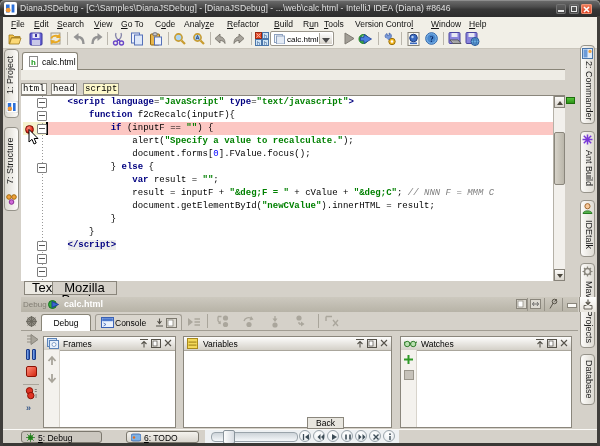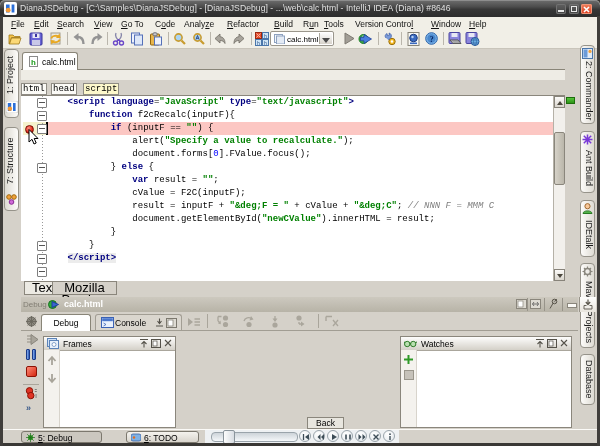--- a/index.html
+++ b/index.html
@@ -287,21 +287,20 @@
     <div id="caret"></div>
     <div id="foldline"></div>
     <div id="code">
         <div><span class="t">&lt;script</span> <span class="t">language</span>=<span class="s">"JavaScript"</span> <span class="t">type</span>=<span class="s">"text/javascript"</span><span class="t">&gt;</span></div>
         <div>    <span class="k">function</span> f2cRecalc(inputF){</div>
         <div>        <span class="k">if</span> (inputF == <span class="s">""</span>) {</div>
         <div>            alert(<span class="s">"Specify a value to recalculate."</span>);</div>
         <div>            document.forms[<span class="n">0</span>].FValue.focus();</div>
         <div>        } <span class="k">else</span> {</div>
         <div>            <span class="k">var</span> result = <span class="s">""</span>;</div>
-        <div>            cValue = F2C(inputF);</div>
         <div>            result = inputF + <span class="s">"&amp;deg;F = "</span> + cValue + <span class="s">"&amp;deg;C"</span>; <span class="c">// NNN F = MMM C</span></div>
         <div>            document.getElementById(<span class="s">"newCValue"</span>).innerHTML = result;</div>
         <div>        }</div>
         <div>    }</div>
         <div><span class="t" style="background:#ececec">&lt;/script&gt;</span></div>
       </div>
     <div class="fold" style="top:2px">
         <i></i>
       </div>
     <div class="fold" style="top:15px">
@@ -459,20 +458,40 @@
     </div>
     <div style="position:absolute;left:0;top:13px;width:15px;bottom:0;background:#f4f2ee;border-right:1px solid #d8d4cc;">
       <svg style="position:absolute;top:5px;left:3px" width="10" height="11" viewBox="0 0 10 11">
           <path d="M5 10 L5 3 M1.5 6 L5 2 L8.5 6" stroke="#a8a49a" stroke-width="1.8" fill="none"></path>
         </svg>
       <svg style="position:absolute;top:23px;left:3px" width="10" height="11" viewBox="0 0 10 11">
           <path d="M5 1 L5 8 M1.5 5 L5 9 L8.5 5" stroke="#a8a49a" stroke-width="1.8" fill="none"></path>
         </svg>
     </div>
   </div>
+  <div class="panel" style="left:183px;top:336px;width:209px;height:92px;">
+    <div class="ptitle">
+        <svg style="position:absolute;left:3px;top:1px" width="11" height="11" viewBox="0 0 11 11">
+          <rect x="0.5" y="0.5" width="10" height="10" fill="#f3d95a" stroke="#a8891c"></rect>
+          <rect x="1.5" y="3.5" width="8" height="1.2" fill="#a8891c"></rect>
+          <rect x="1.5" y="6.5" width="8" height="1.2" fill="#a8891c"></rect>
+        </svg>
+        <span class="ptxt">Variables</span>
+      <svg class="picons" style="right:26px;top:2px" width="10" height="9" viewBox="0 0 10 9">
+          <path d="M5 8.5 L5 3 M2.5 5 L5 2.5 L7.5 5 M1 0.5 L9 0.5" stroke="#55524a" stroke-width="1.1" fill="none"></path>
+        </svg>
+      <svg class="picons" style="right:14px;top:2px" width="10" height="9" viewBox="0 0 10 9">
+          <rect x="0.5" y="0.5" width="9" height="8" fill="none" stroke="#55524a"></rect>
+          <rect x="2" y="2" width="4" height="5" fill="#fff" stroke="#55524a" stroke-width="0.7"></rect>
+        </svg>
+      <svg class="picons" style="right:3px;top:2px" width="8" height="8" viewBox="0 0 8 8">
+          <path d="M1 1 L7 7 M7 1 L1 7" stroke="#55524a" stroke-width="1.1"></path>
+        </svg>
+    </div>
+  </div>
   <div class="panel" style="left:400px;top:336px;width:172px;height:92px;">
     <div class="ptitle">
         <svg style="position:absolute;left:3px;top:2px" width="13" height="9" viewBox="0 0 13 9">
           <circle cx="3.2" cy="5" r="2.7" fill="#b9e0b0" stroke="#2f7c2a"></circle>
           <circle cx="9.2" cy="5" r="2.7" fill="#b9e0b0" stroke="#2f7c2a"></circle>
           <path d="M5.9 4.8 Q6.5 3.6 7 4.8 M0.5 4 L0 2.5 M12 4 L12.8 2.5" fill="none" stroke="#2f7c2a"></path>
         </svg>
         <span class="ptxt" style="left:20px">Watches</span>
       <svg class="picons" style="right:26px;top:2px" width="10" height="9" viewBox="0 0 10 9">
           <path d="M5 8.5 L5 3 M2.5 5 L5 2.5 L7.5 5 M1 0.5 L9 0.5" stroke="#55524a" stroke-width="1.1" fill="none"></path>

